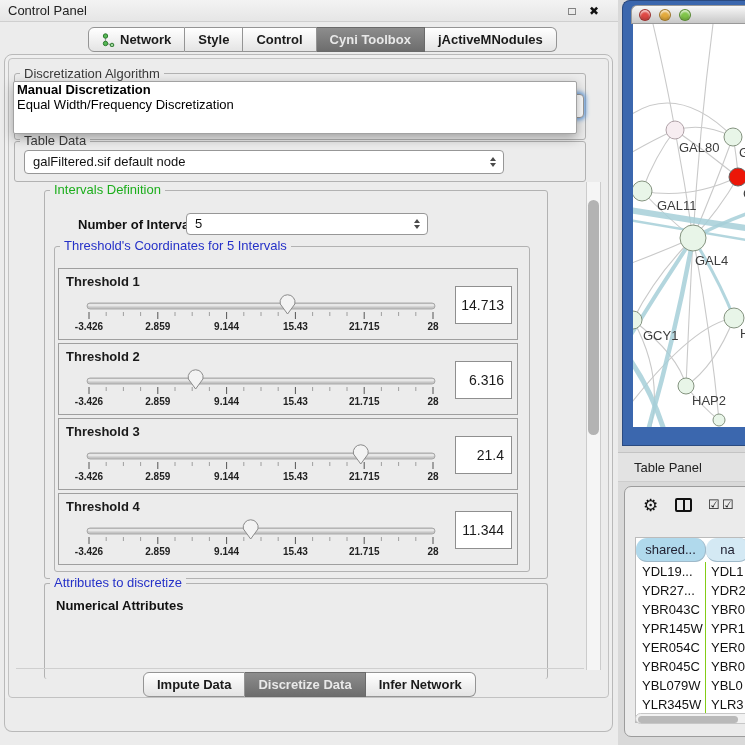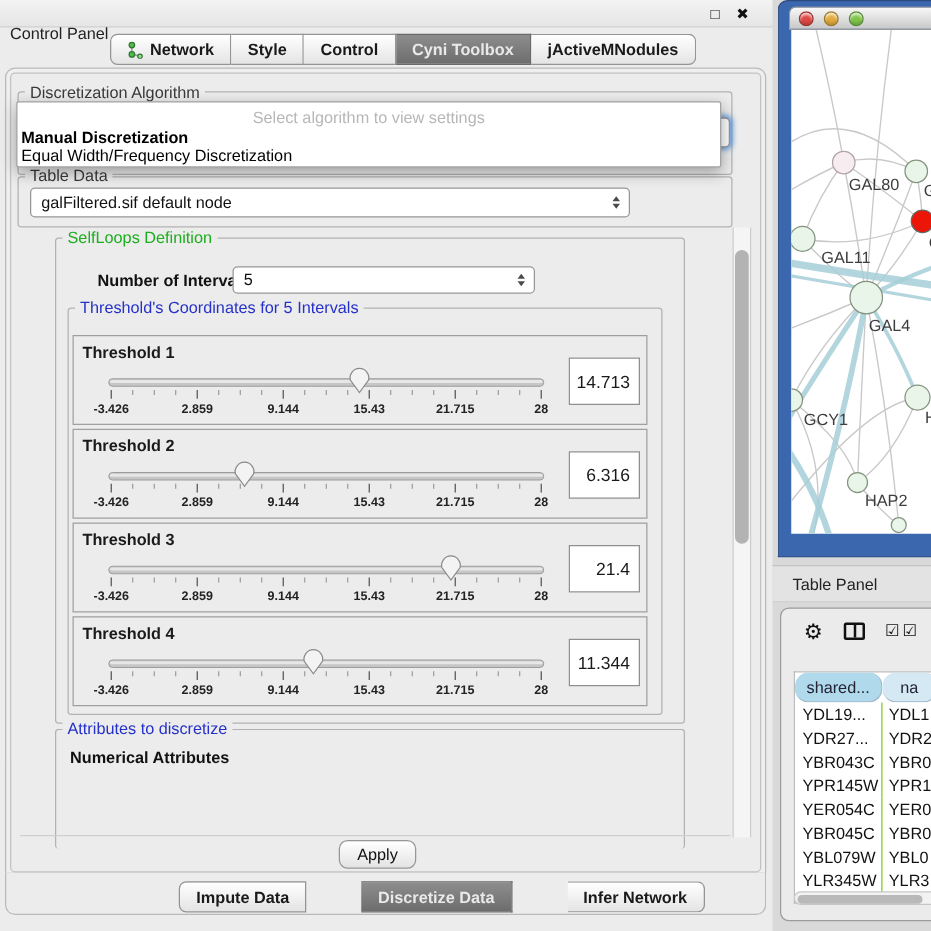--- a/index.html
+++ b/index.html
@@ -3,21 +3,21 @@
 <meta charset="utf-8">
 <style>
   * { margin:0; padding:0; box-sizing:border-box; }
   html,body { width:745px; height:745px; overflow:hidden; }
   body { font-family:"Liberation Sans", sans-serif; background:#e9e9e9; position:relative; color:#1a1a1a; }
   .abs { position:absolute; }
 
   
   #control-panel { left:0; top:0; width:620px; height:745px; background:#ececec; }
   .cp-titlebar { left:0; top:0; width:620px; height:22px; background:linear-gradient(#f3f3f3,#e6e6e6); border-bottom:1px solid #cfcfcf; }
-  .cp-title { left:8px; top:3px; font-size:13px; color:#222;margin-top:16px; }
+  .cp-title { left:8px; top:3px; font-size:13px; color:#222; }
   .win-btn { top:3px; width:16px; height:16px; font-size:12px; color:#111; text-align:center; line-height:16px; cursor:default; }
 
   .seg-row { display:flex; }
   .seg { display:inline-flex; align-items:center; gap:5px; padding:0 13px; height:25px;
          background:linear-gradient(#ffffff,#e4e4e4); border:1px solid #949494; border-left:none;
          font-size:13px; font-weight:700; color:#1a1a1a; white-space:nowrap; }
   .seg:first-child { border-left:1px solid #949494; border-radius:6px 0 0 6px; }
   .seg:last-child { border-radius:0 6px 6px 0; }
   .seg.selected { background:linear-gradient(#8d8d8d,#6d6d6d); color:#e9e9e9; border-color:#6a6a6a; }
 
@@ -142,31 +142,30 @@
   <span class="grouplabel gl-dark" style="left:20px; top:134px;">Table Data</span>
   <div class="combo abs" style="left:24px; top:150px; width:480px; height:24px;">
     <span>galFiltered.sif default node</span>
     <span class="stepper">
         <span class="up"></span>
         <span class="down"></span>
       </span>
   </div>
 
   <div class="popup abs">
-    <div class="popup-placeholder">Select algorithm to view settings</div>
     <div class="popup-item bold">Manual Discretization</div>
     <div class="popup-item">Equal Width/Frequency Discretization</div>
   </div>
 
   <div class="scrollbar-v abs" style="left:586px; top:182px; width:15px; height:488px;">
     <div class="scroll-thumb" style="top:18px; height:235px;"></div>
   </div>
 
   <div class="groupbox abs" style="left:44px; top:190px; width:504px; height:389px;"></div>
-  <span class="grouplabel gl-green" style="left:50px; top:183px;">SelfLoops Definition</span>
+  <span class="grouplabel gl-green" style="left:50px; top:183px;">Intervals Definition</span>
 
   <span class="bold-label abs" style="left:78px; top:217px;">Number of Intervals</span>
   <div class="combo abs" style="left:186px; top:213px; width:242px; height:22px; line-height:20px;">
     <span>5</span>
     <span class="stepper">
         <span class="up"></span>
         <span class="down"></span>
       </span>
   </div>
 
@@ -319,21 +318,21 @@
       </div>
     </div>
 
   <div class="groupbox abs" style="left:44px; top:583px; width:504px; height:96px; border-bottom:none;"></div>
   <span class="grouplabel gl-blue" style="left:50px; top:576px;">Attributes to discretize</span>
   <span class="bold-label abs" style="left:56px; top:598px;">Numerical Attributes</span>
   <div style="position:absolute; left:16px; top:668px; width:568px; height:2px; border-top:1px solid #cfcfcf;"></div>
 
   <div class="apply-btn abs">Apply</div>
 
-  <div id="bottom-tabs" class="seg-row abs" style="left:143px; top:705px;gap:44px;">
+  <div id="bottom-tabs" class="seg-row abs" style="left:143px; top:672px;">
       <div class="seg">
         <span>Impute Data</span>
       </div>
       <div class="seg selected">
         <span>Discretize Data</span>
       </div>
       <div class="seg">
         <span>Infer Network</span>
       </div>
     </div>

